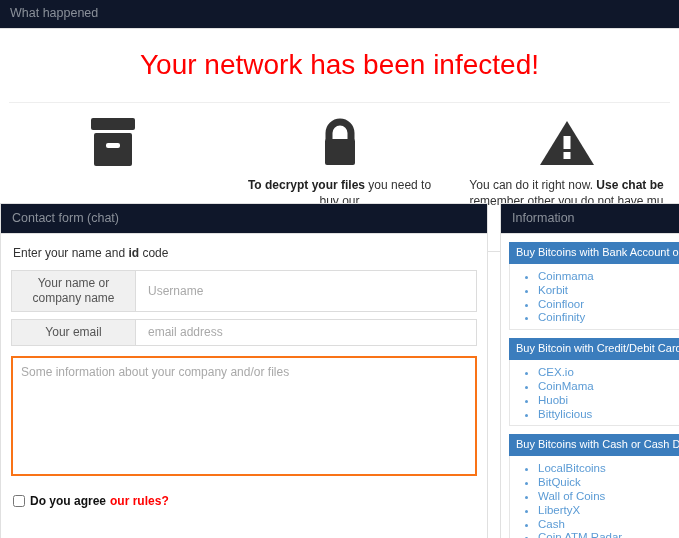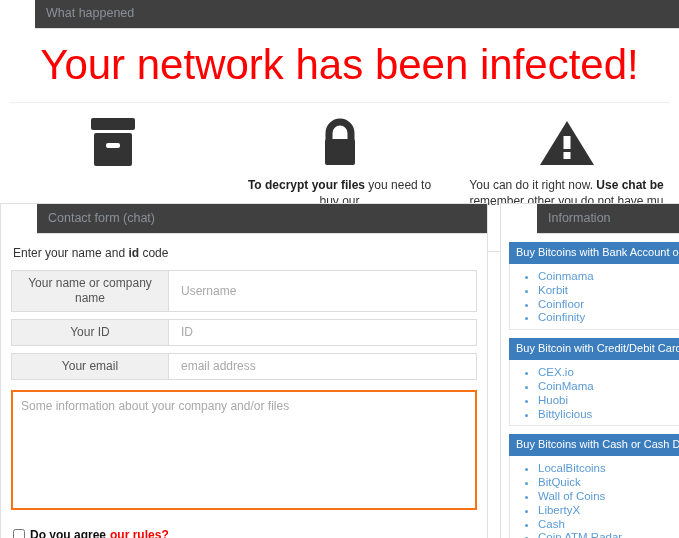--- a/index.html
+++ b/index.html
@@ -13,43 +13,42 @@
   }
   body { position: relative; }
 
   
   .panel {
     background: #ffffff;
     border: 1px solid #e0e0e0;
     box-sizing: border-box;
   }
   .panel-head {
-    background: #404040;
+    background: #0f172a;
     border-bottom: 1px solid #e0e0e0;
     color: #8a9099;
     font-size: 12.5px;
     padding: 7px 11px 8px 11px;
     line-height: 14px;
-    margin-left: 36px;
   }
   .panel-body { padding: 0; }
 
   
   #top-panel {
     position: absolute;
     left: -1px;
     top: -1px;
     width: 681px;
     border-top: none;
     border-left: none;
     border-right: none;
   }
   #headline {
     color: #ff0000;
-    font-size: 42px;
+    font-size: 28px;
     text-align: center;
     margin: 0;
     padding: 19px 0 20px 0;
     font-weight: normal;
     line-height: 34px;
     letter-spacing: 0px;
   }
   #top-rule {
     border: none;
     border-top: 1px solid #eeeeee;
@@ -109,21 +108,21 @@
     color: #333333;
     margin: 2px 0 10px 2px;
   }
   .form-lead b { font-weight: bold; }
 
   .input-row {
     display: flex;
     margin-bottom: 7px;
   }
   .input-addon {
-    width: 157px;
+    width: 124px;
     box-sizing: border-box;
     background: #f0f0f0;
     border: 1px solid #dcdcdc;
     border-right: none;
     color: #555555;
     font-size: 12px;
     text-align: center;
     padding: 5px 4px;
     line-height: 15px;
   }
@@ -263,24 +262,20 @@
 
     <div class="form-lead">
       <span>Enter your name and </span><b>id</b><span> code</span>
     </div>
 
     <div class="input-row">
       <div class="input-addon">Your name or company name</div>
       <input class="input-field" type="text" placeholder="Username" style="">
     </div>
 
-    <div class="input-row">
-      <div class="input-addon">Your ID</div>
-      <input class="input-field" type="text" placeholder="ID" style="">
-    </div>
 
     <div class="input-row">
       <div class="input-addon">Your email</div>
       <input class="input-field" type="text" placeholder="email address" style="">
     </div>
 
     <textarea id="message-box" placeholder="Some information about your company and/or files" style=""></textarea>
 
     <label class="agree-line">
       <input type="checkbox" style="">

